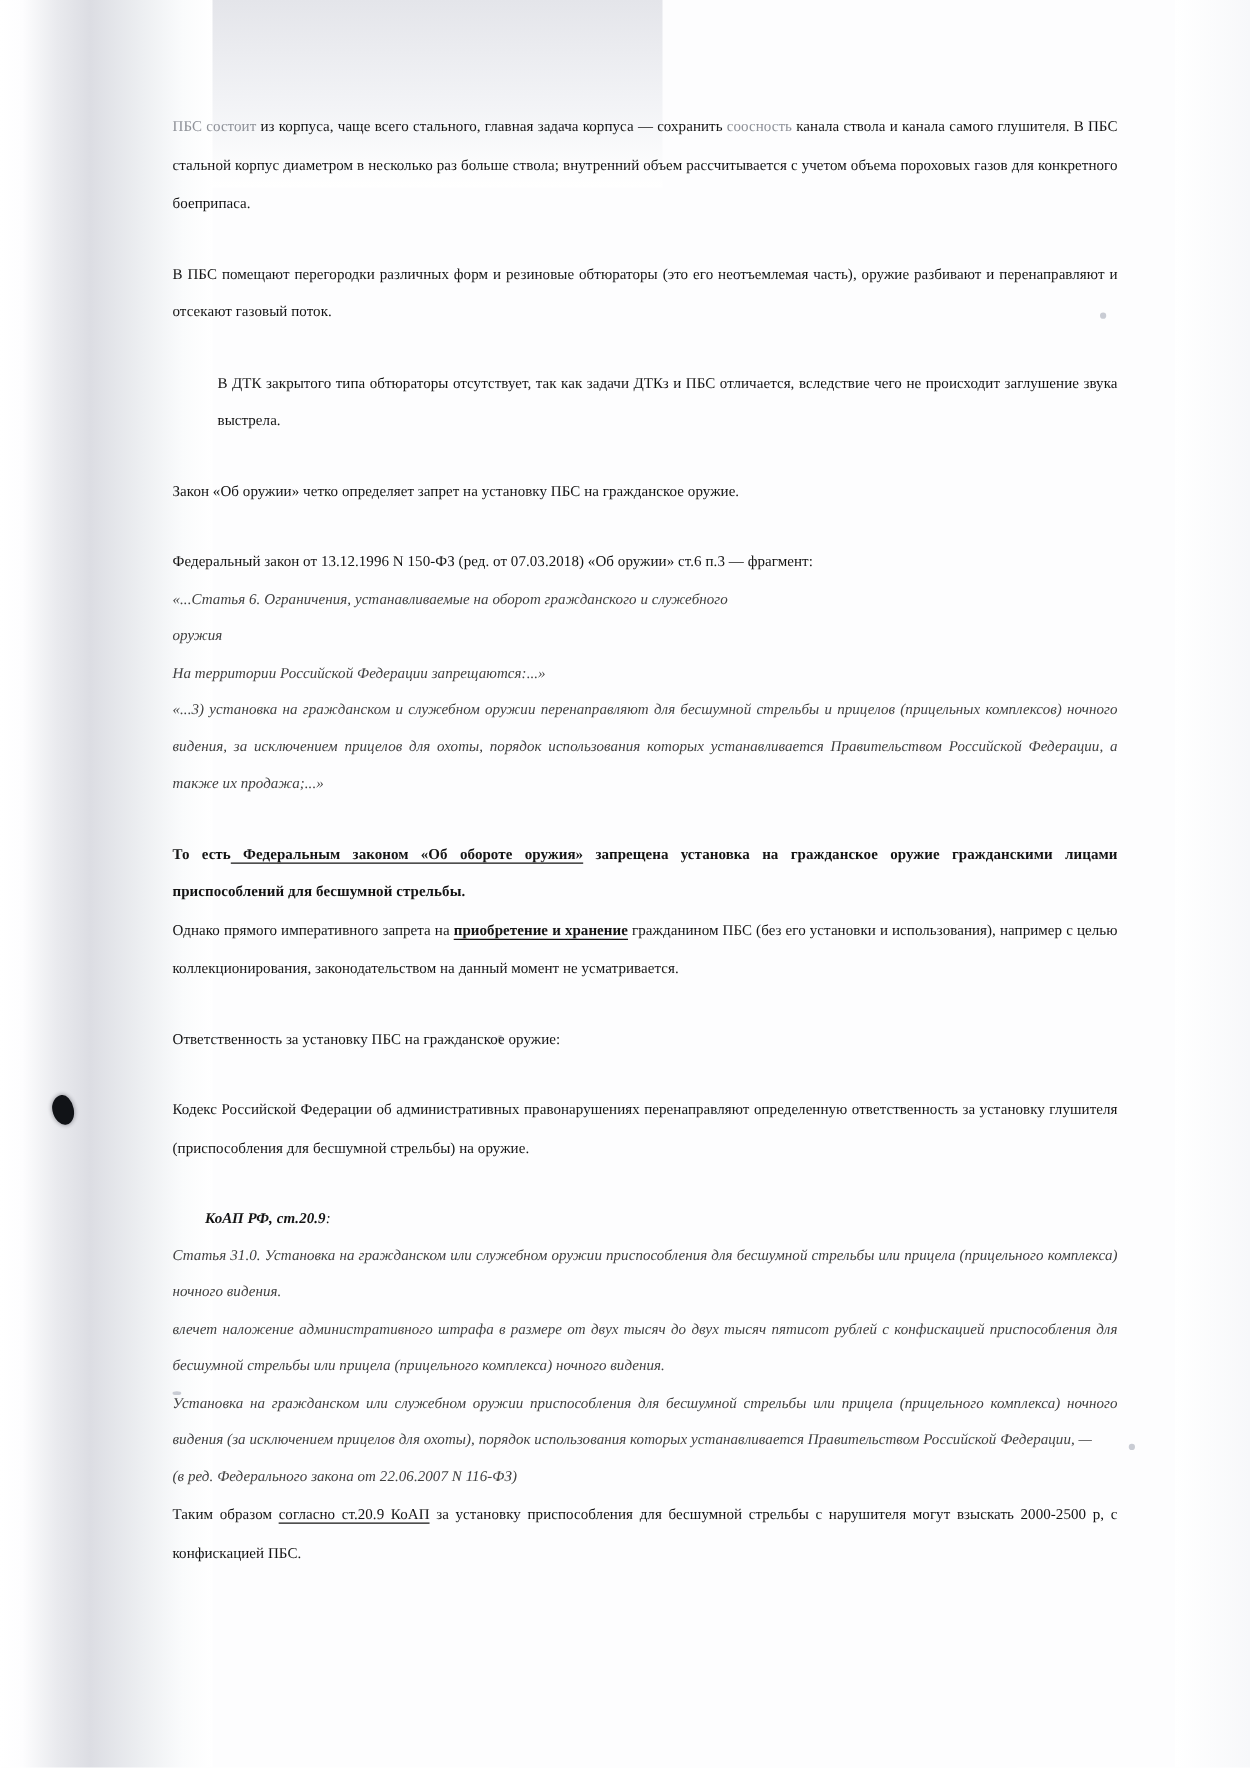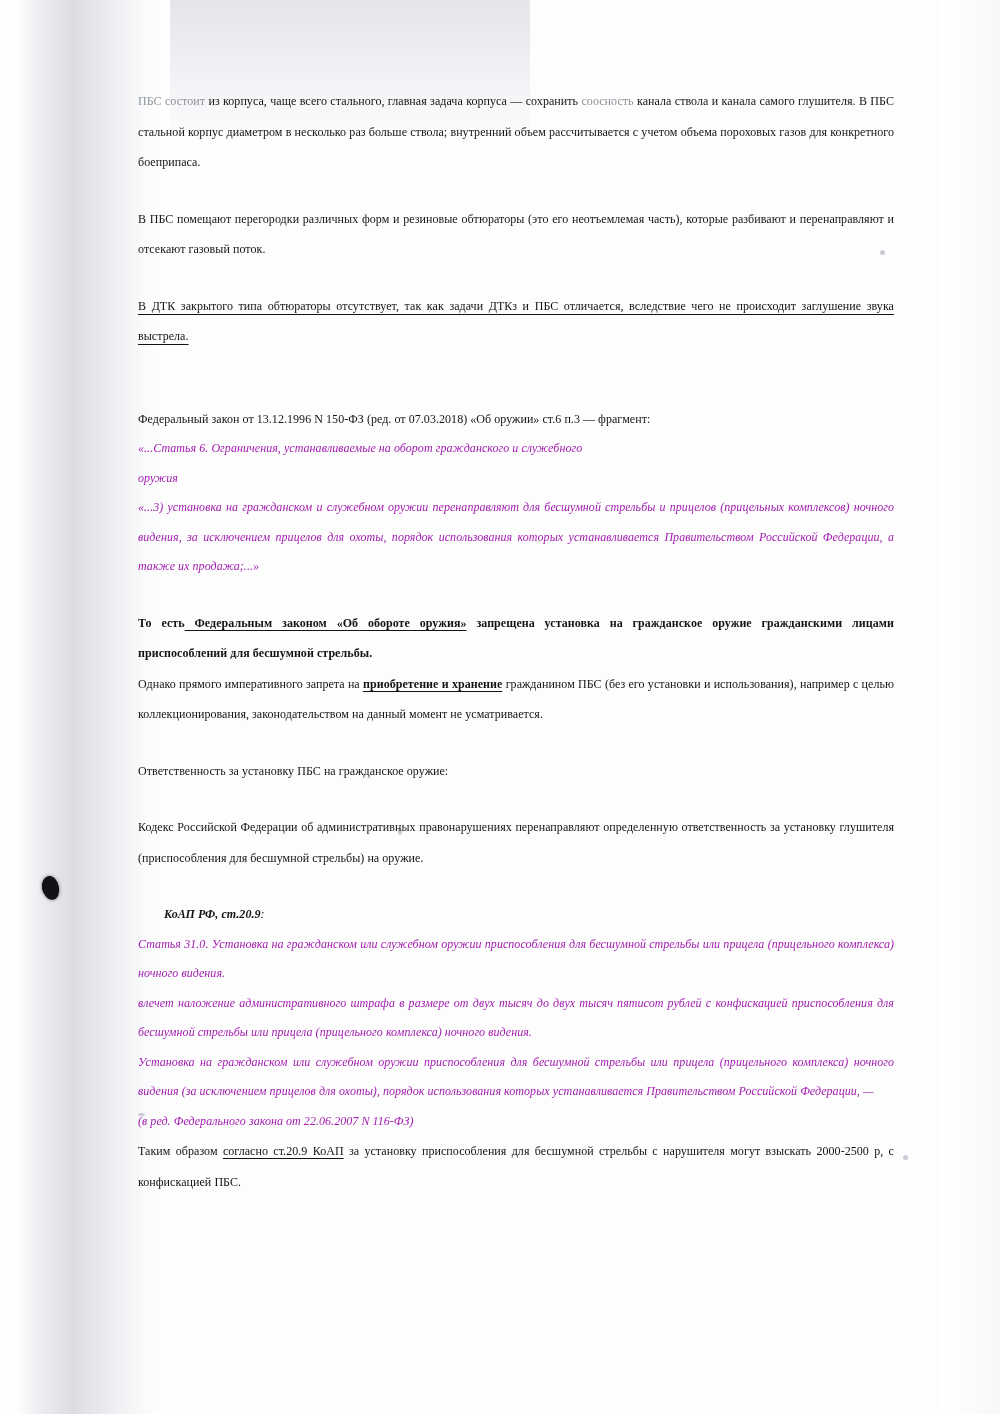--- a/index.html
+++ b/index.html
@@ -99,24 +99,24 @@
 
   .gap-lg { height: 26px; }
 
   .faded { color: #8e9198; }
   .ital   { font-style: italic; }
   .bold   { font-weight: bold; margin-left: 26px; }
   .uline  { text-decoration: underline; text-underline-offset: 3px; }
   .bi-u   { font-weight: bold; text-decoration: underline; text-underline-offset: 3px; }
 
   
-  p.ul-block { text-decoration: underline; text-underline-offset: 4px; }
+  p.ul-block { text-underline-offset: 4px; margin-left: 36px; }
 
   
-  p.quote { font-style: italic; color: #a21caf; }
+  p.quote { font-style: italic; color: #404040; }
   p.tight { line-height: 29.5px; }
 </style>
 </head>
 <body>
 
 <div id="scan-page">
 
   <div id="gutter-shadow-top"></div>
   <div id="gutter-shadow"></div>
   <div id="right-vignette"></div>
@@ -126,35 +126,37 @@
   <div class="speck" style="left:398px;top:828px;width:4px;height:7px;"></div>
   <div class="speck" style="left:138px;top:1113px;width:7px;height:3px;"></div>
   <div class="speck" style="left:903px;top:1155px;width:5px;height:5px;"></div>
 
   <div id="text-column">
 
     <p class="blk"><span class="faded">ПБС состоит</span> <span>из корпуса, чаще всего стального, главная задача корпуса — сохранить <span class="faded">соосность</span> канала ствола и канала самого глушителя. В ПБС стальной корпус диаметром в несколько раз больше ствола; внутренний объем рассчитывается с учетом объема пороховых газов для конкретного боеприпаса.</span></p>
 
     <div class="gap-lg"></div>
 
-    <p class="blk">В ПБС помещают перегородки различных форм и резиновые обтюраторы (это его неотъемлемая часть), которые разбивают и перенаправляют и отсекают  газовый поток.</p>
+    <p class="blk">В ПБС помещают перегородки различных форм и резиновые обтюраторы (это его неотъемлемая часть), оружие разбивают и перенаправляют и отсекают  газовый поток.</p>
 
     <div class="gap-lg"></div>
 
     <p class="blk ul-block">В ДТК закрытого типа обтюраторы отсутствует, так как задачи ДТКз и ПБС отличается, вследствие чего не происходит заглушение звука выстрела.</p>
 
     <div class="gap-lg"></div>
 
+    <p class="blk last-left">Закон «Об оружии» четко определяет запрет на установку ПБС на гражданское оружие.</p>
 
     <div class="gap-lg"></div>
 
     <p class="blk">Федеральный закон от 13.12.1996 N 150-ФЗ (ред. от 07.03.2018) «Об оружии» ст.6 п.3 — фрагмент:</p>
 
     <p class="blk quote tight last-left">«...Статья 6. Ограничения, устанавливаемые на оборот гражданского и служебного</p>
     <p class="blk quote tight last-left">оружия</p>
+    <p class="blk quote tight last-left">На территории Российской Федерации запрещаются:...»</p>
 
     <p class="blk quote tight">«...3) установка на гражданском и служебном оружии перенаправляют для бесшумной стрельбы и прицелов (прицельных комплексов) ночного видения, за исключением прицелов для охоты, порядок использования которых устанавливается Правительством Российской Федерации, а также их продажа;...»</p>
 
     <div class="gap-lg"></div>
 
     <p class="blk bold"><span>То есть</span><span class="uline"> Федеральным законом «Об обороте оружия»</span><span> запрещена установка на гражданское оружие гражданскими лицами приспособлений для бесшумной стрельбы.</span></p>
 
     <p class="blk"><span>Однако прямого императивного запрета на </span><span class="bi-u">приобретение и хранение</span><span> гражданином ПБС (без его установки и использования), например с целью коллекционирования, законодательством на данный момент не усматривается.</span></p>
 
     <div class="gap-lg"></div>

